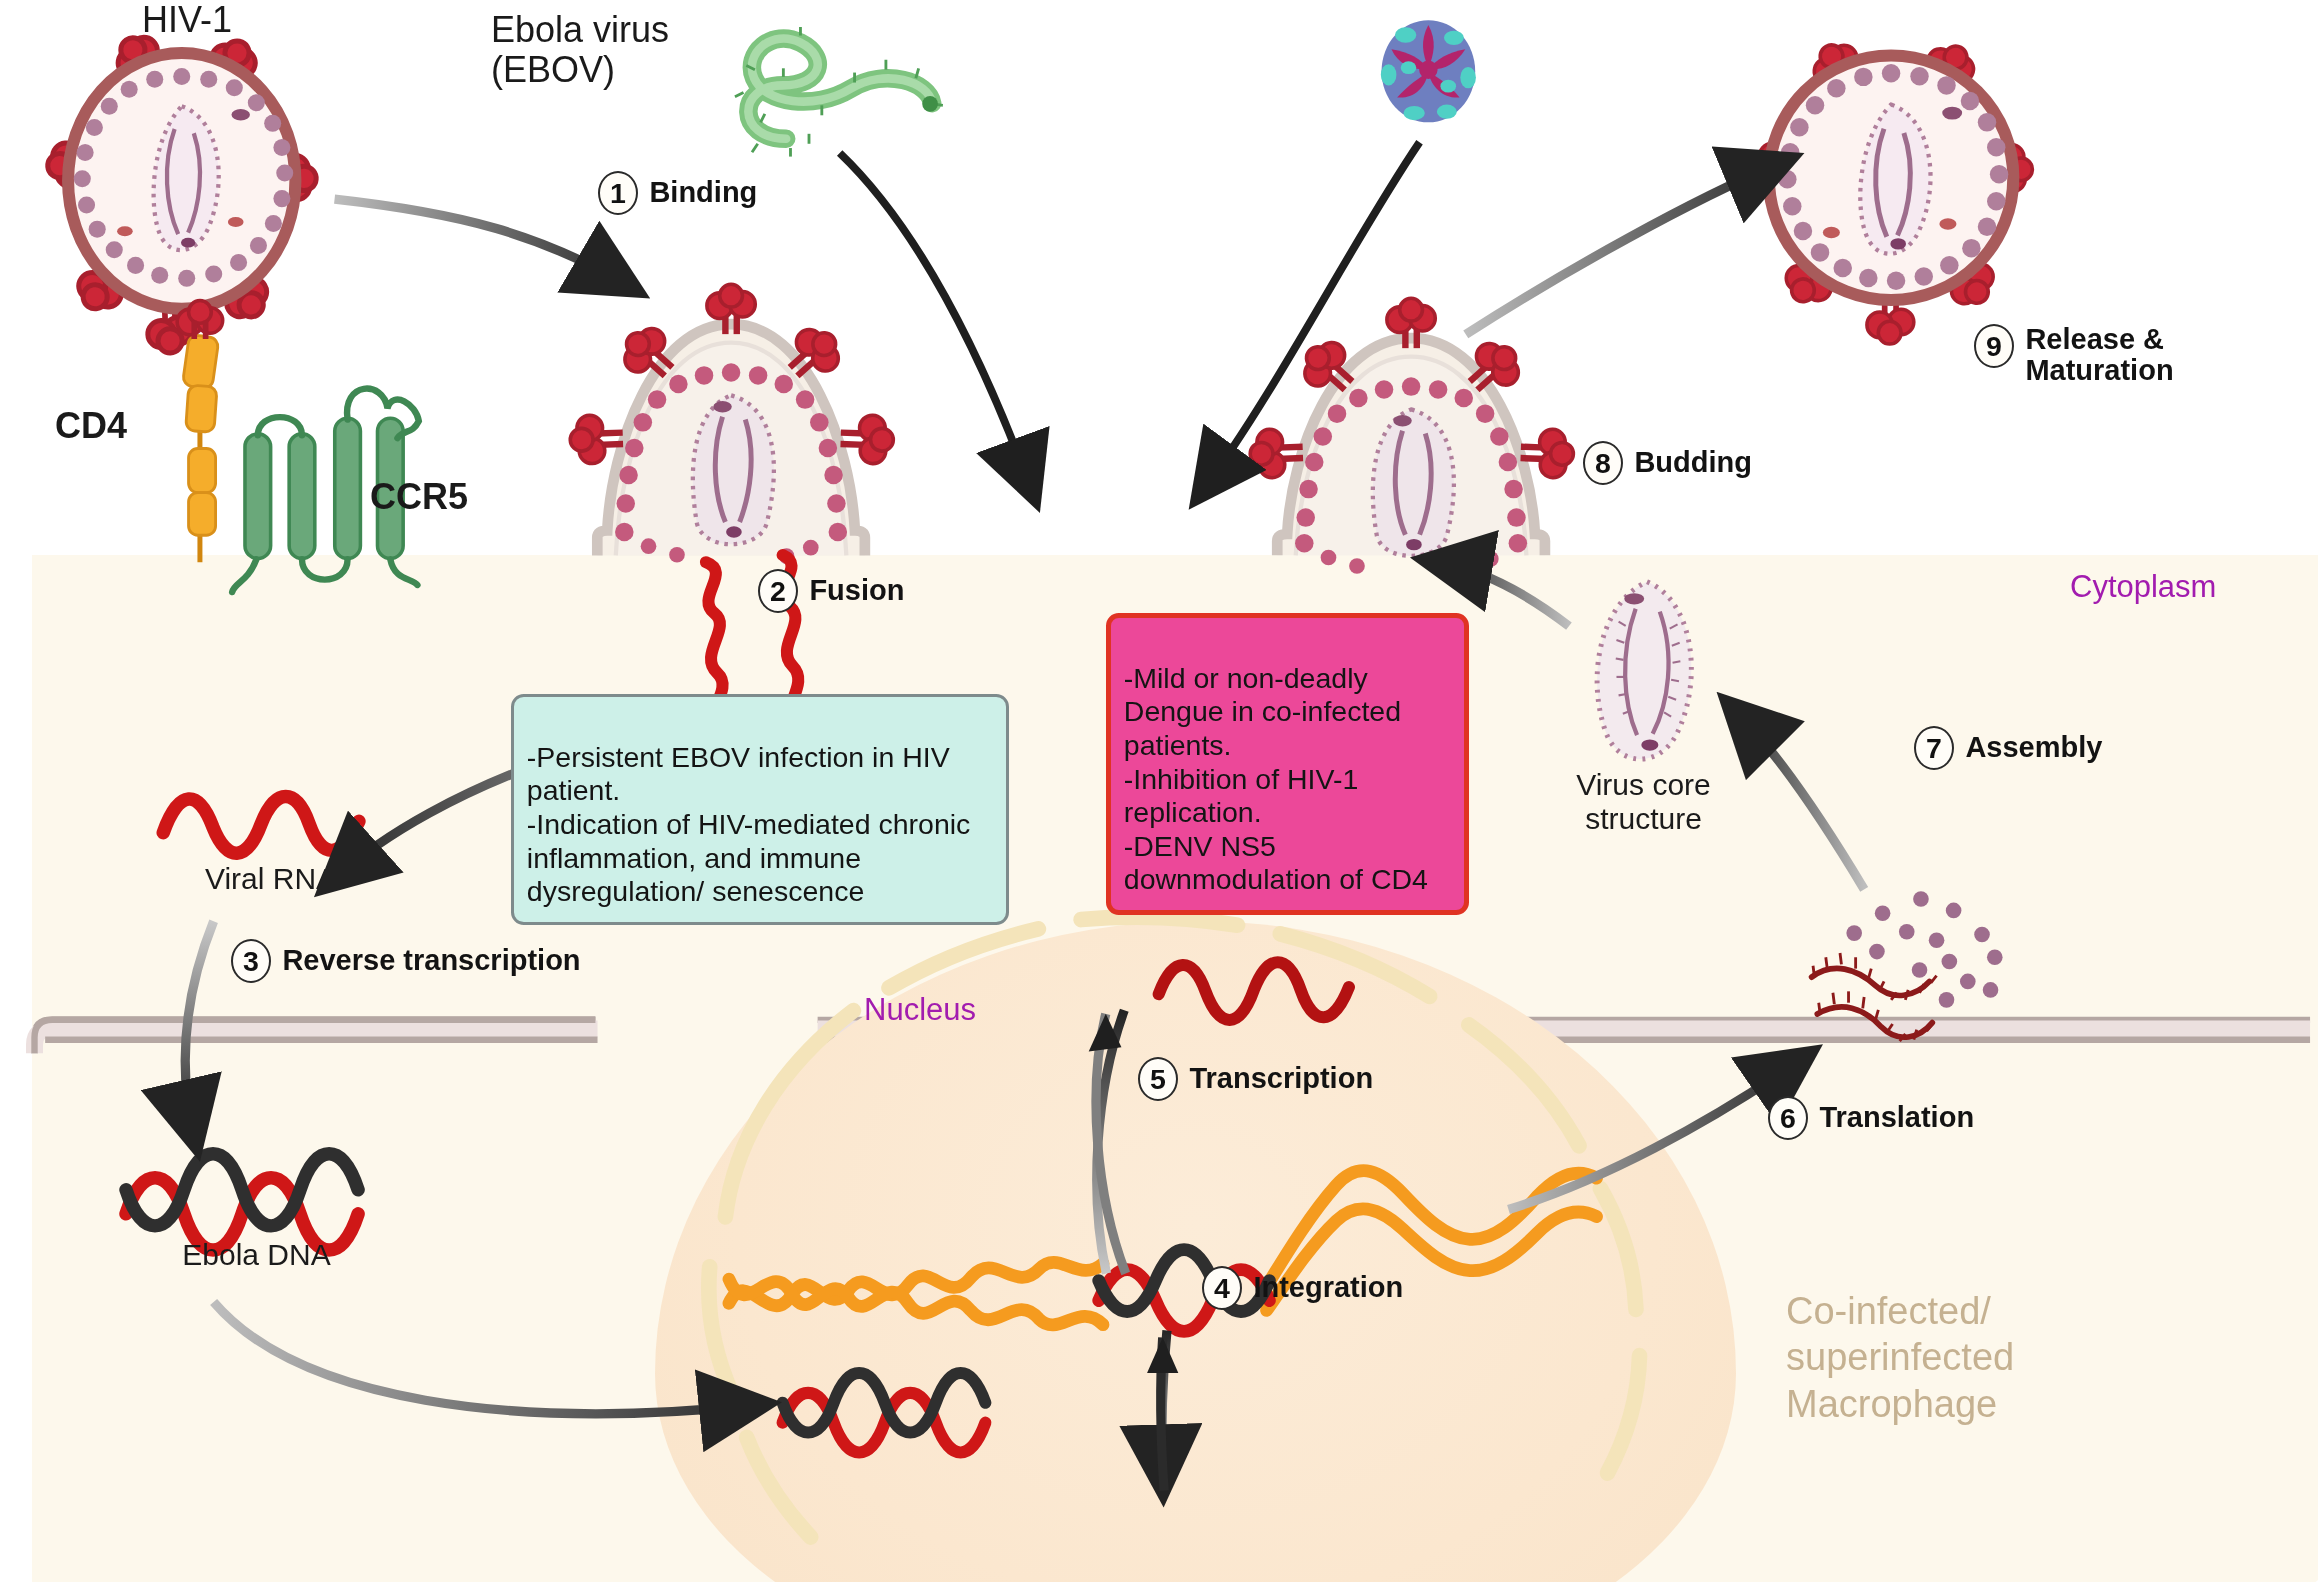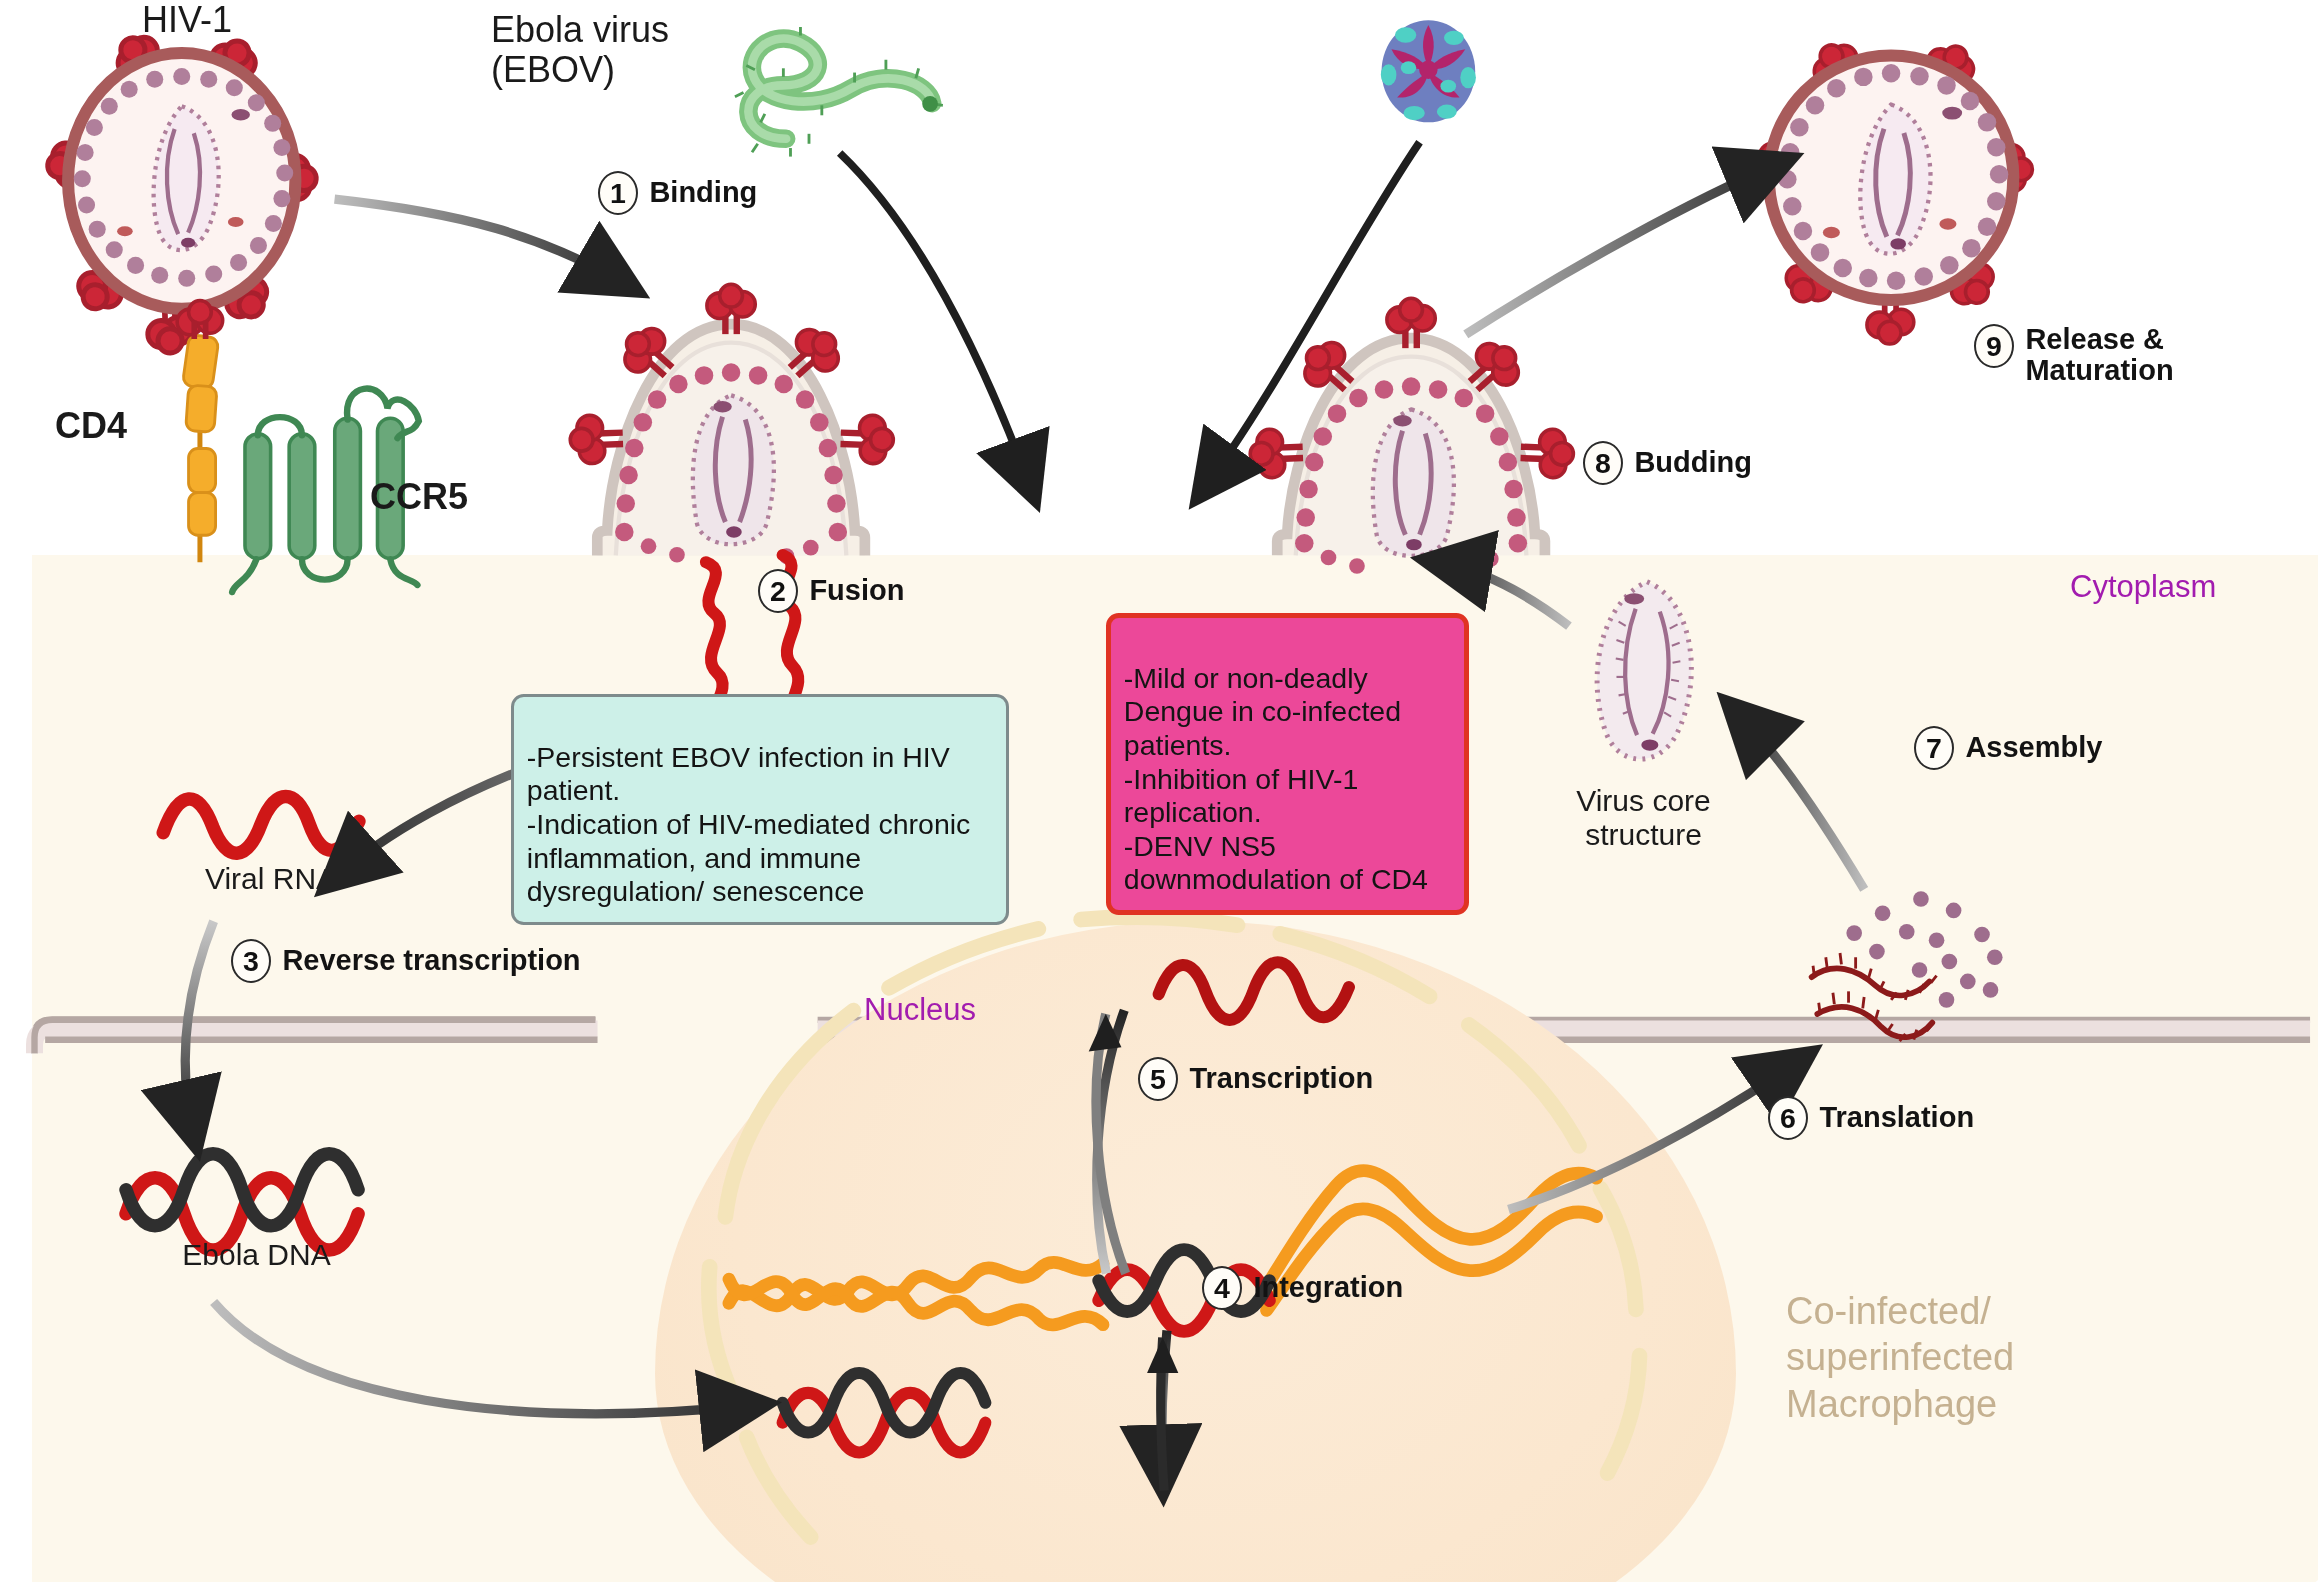--- a/index.html
+++ b/index.html
@@ -573,21 +573,21 @@
       <line x1="132" y1="84" x2="143" y2="78"></line>
         <line x1="135" y1="108" x2="146" y2="104"></line>
       <line x1="136" y1="132" x2="147" y2="130"></line>
         <line x1="134" y1="156" x2="145" y2="158"></line>
       <line x1="130" y1="180" x2="141" y2="184"></line>
         <line x1="124" y1="202" x2="134" y2="208"></line>
     </g>
     <ellipse cx="82" cy="42" rx="14" ry="8" fill="#8b4f72"></ellipse>
     <ellipse cx="104" cy="248" rx="12" ry="8" fill="#7d3d66"></ellipse>
   </svg>
-  <div class="small-label" style="left:1537px; top:784px; width:213px;">Virus core
+  <div class="small-label" style="left:1537px; top:768px; width:213px;">Virus core
 structure</div>
 
   <svg class="noevents" style="position:absolute;left:1807px;top:882px;width:235px;height:213px;" viewBox="0 0 330 300" width="235" height="213">
     <g fill="#9e6d8d">
       <circle cx="160" cy="24" r="11"></circle>
         <circle cx="106" cy="44" r="11"></circle>
         <circle cx="206" cy="40" r="11"></circle>
       <circle cx="66" cy="72" r="11"></circle>
         <circle cx="140" cy="70" r="11"></circle>
         <circle cx="182" cy="82" r="11"></circle>

